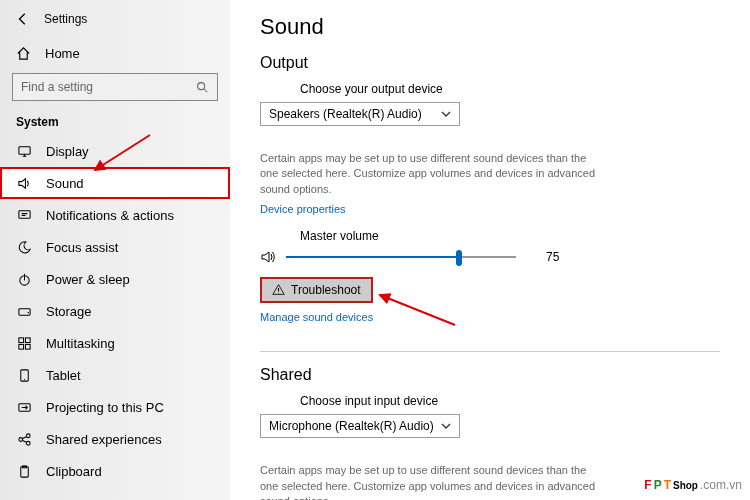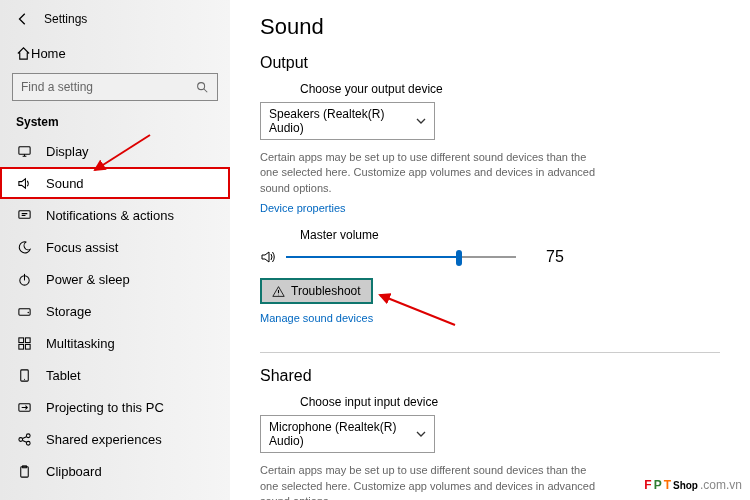--- a/index.html
+++ b/index.html
@@ -1,39 +1,39 @@
 <!DOCTYPE html>
 <html><head>
 <meta charset="utf-8">
 <style>
 * { margin: 0; padding: 0; box-sizing: border-box; }
 body { font-family: "Segoe UI", sans-serif; font-size: 13px; color: #000; background: #fff; width: 750px; height: 500px; overflow: hidden; position: relative; }
 .container { display: flex; height: 100%; }
 .sidebar { width: 230px; background: linear-gradient(90deg, #e8e8e8 0%, #f5f5f5 100%); padding: 8px 0 0 0; display: flex; flex-direction: column; }
 .top-row { display: flex; align-items: center; gap: 14px; padding: 4px 16px 12px 16px; font-size: 12px; }
-.home-row { display: flex; align-items: center; padding: 8px 16px 12px 16px; font-size: 13px; }
+.home-row { display: flex; align-items: center; gap: 14px; padding: 8px 16px 12px 16px; font-size: 13px; }
 .search-box { margin: 0 12px 14px 12px; border: 1px solid #888; background: #f0f0f0; display: flex; align-items: center; justify-content: space-between; padding: 4px 8px; height: 28px; font-size: 12px; color: #666; }
 .section-label { padding: 0 16px 6px 16px; font-size: 12px; font-weight: 600; }
 .nav-list { flex: 1; overflow-y: auto; }
 .nav-item { display: flex; align-items: center; gap: 14px; padding: 8px 16px; font-size: 13px; cursor: pointer; }
 .nav-item.selected { border: 2px solid #d00; padding: 6px 14px; background: #fff; }
 .nav-item .icon { width: 16px; height: 16px; display: inline-flex; align-items: center; justify-content: center; color: #000; }
 .main { flex: 1; padding: 14px 30px 0 30px; overflow-y: auto; position: relative; background: #fff; }
 h1 { font-weight: 400; font-size: 22px; margin-bottom: 14px; }
 h2 { font-weight: 400; font-size: 16px; margin-bottom: 10px; }
 .sub { font-size: 12px; margin-bottom: 6px; margin-left: 40px; }
-.dropdown { border: 1px solid #999; padding: 4px 8px; width: 175px; font-size: 12px; display: flex; justify-content: space-between; align-items: center; margin-bottom: 10px; background: #fff; }
+.dropdown { border: 1px solid #999; padding: 4px 8px; width: 200px; font-size: 12px; display: flex; justify-content: space-between; align-items: center; margin-bottom: 25px; background: #fff; }
 .desc { font-size: 11px; color: #666; max-width: 340px; margin-bottom: 4px; line-height: 1.4; }
 .link { color: #0067c0; font-size: 11px; cursor: pointer; display: inline-block; margin-bottom: 14px; }
 .volume-row { display: flex; align-items: center; gap: 10px; margin-bottom: 12px; }
 .slider-track { flex: 0 0 230px; height: 2px; background: #999; position: relative; }
 .slider-fill { position: absolute; left: 0; top: 0; height: 2px; background: #0067c0; width: 75%; }
 .slider-thumb { position: absolute; top: -6px; left: 75%; width: 6px; height: 16px; background: #0067c0; border-radius: 3px; transform: translateX(-50%); }
-.vol-val { font-size: 16px; margin-left: 20px; }
-.troubleshoot-btn { border: 2px solid #0f766e; background: #ccc; padding: 4px 10px; font-size: 12px; display: inline-flex; align-items: flex-end; gap: 6px; cursor: pointer; margin-bottom: 6px; }
+.vol-val { font-size: 12px; margin-left: 20px; }
+.troubleshoot-btn { border: 2px solid #b91c1c; background: #ccc; padding: 4px 10px; font-size: 12px; display: inline-flex; align-items: flex-start; gap: 6px; cursor: pointer; margin-bottom: 6px; }
 .hr { border: none; border-top: 1px solid #ccc; margin: 14px 0; }
 .watermark { position: absolute; right: 8px; bottom: 8px; font-size: 12px; font-weight: bold; display: flex; align-items: center; gap: 2px; }
 .watermark .f { color: #e30613; }
 .watermark .p { color: #2e7d32; }
 .watermark .t { color: #ff6f00; }
 .watermark .shop { color: #000; font-size: 10px; font-weight: 600; }
 .watermark .dom { color: #888; font-size: 12px; font-weight: 400; }
 .arrow { position: absolute; pointer-events: none; }
 svg { display: block; }
 </style>

